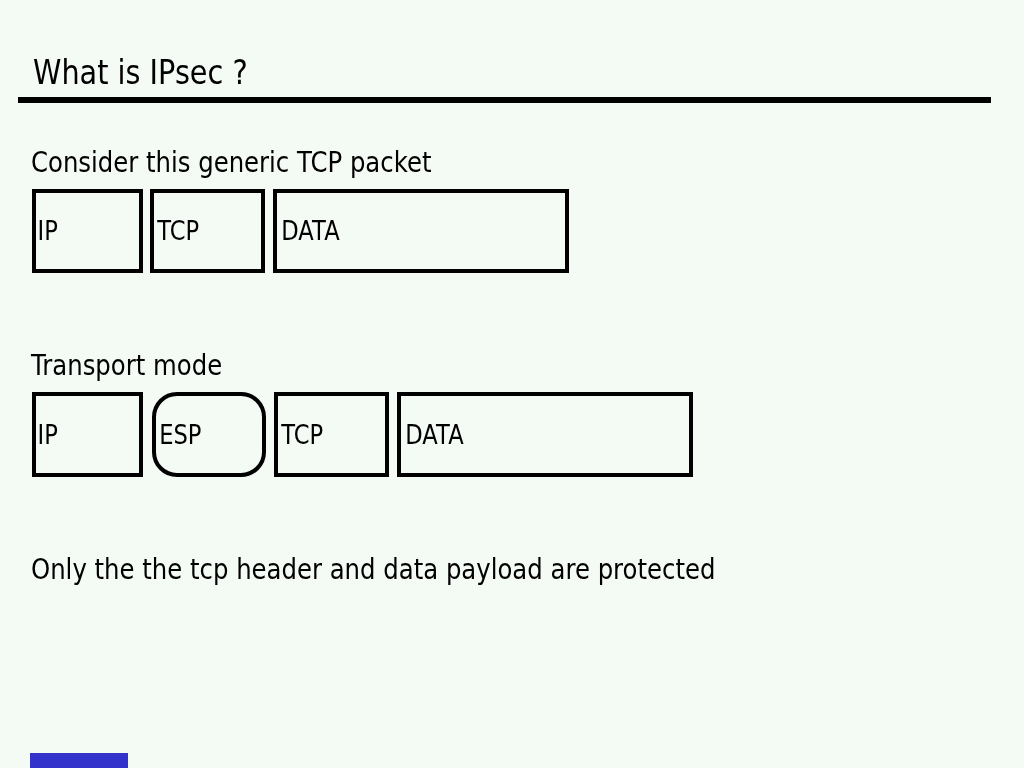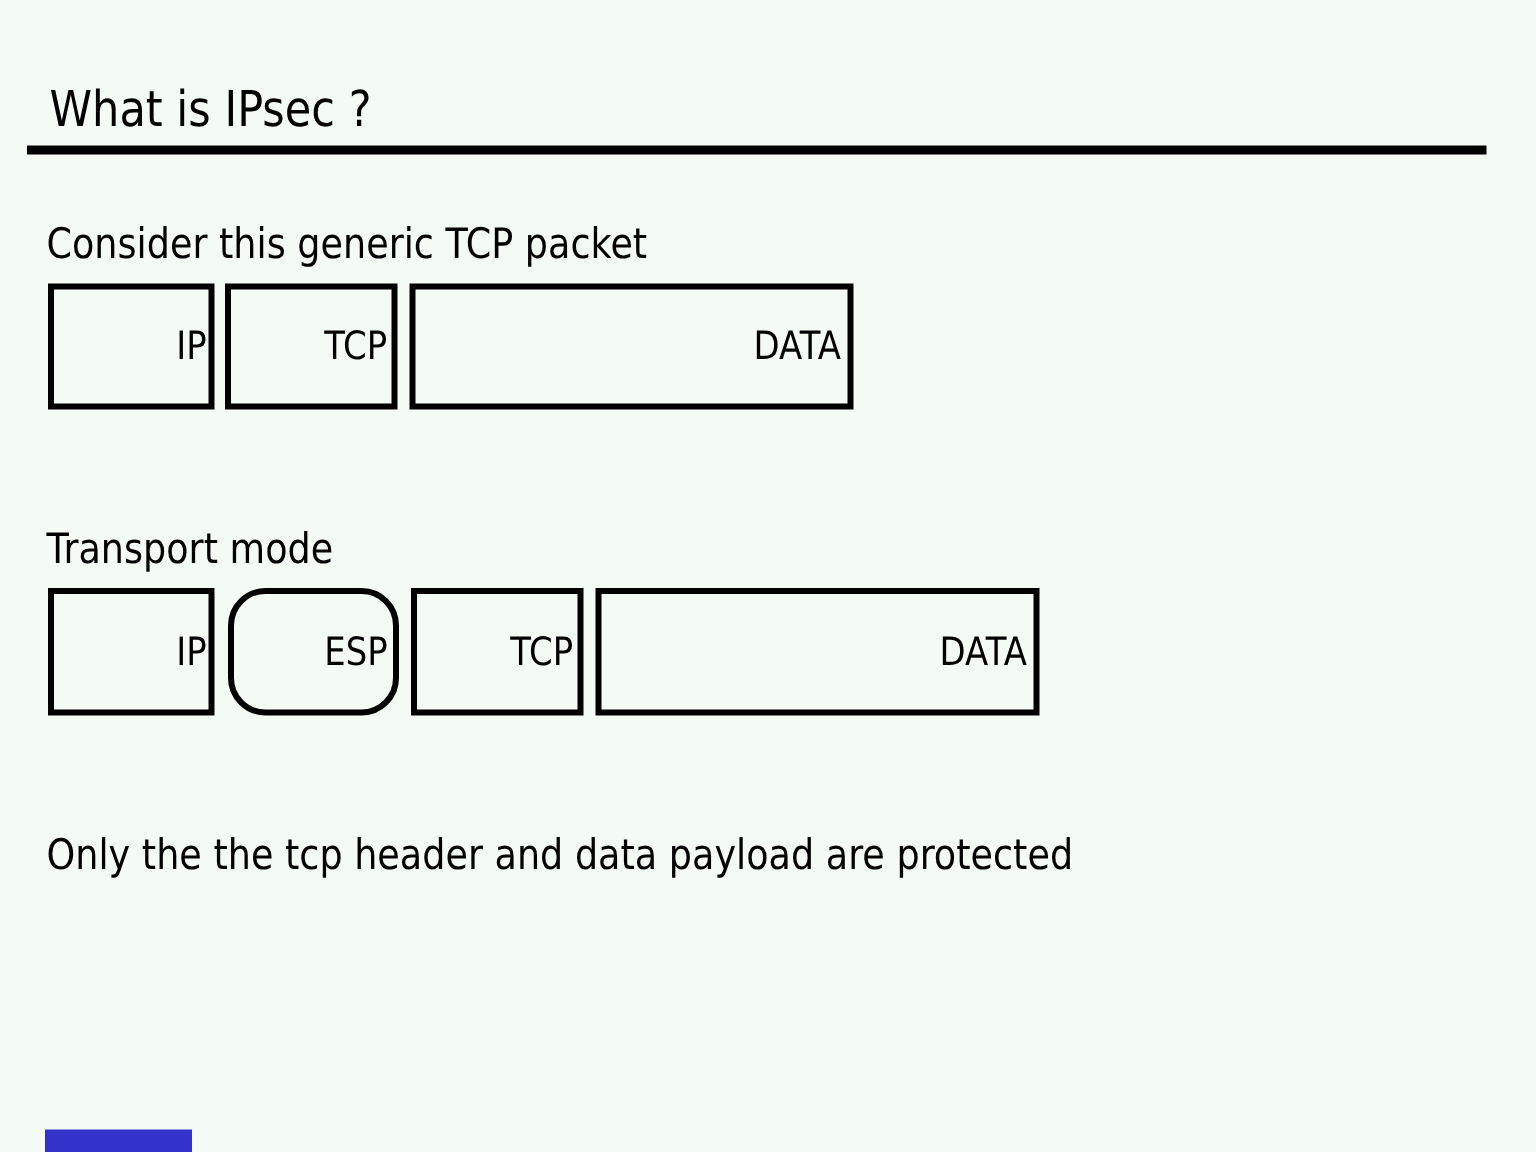--- a/index.html
+++ b/index.html
@@ -48,21 +48,21 @@
   .caption-generic   { top: 149px; }
   .caption-transport { top: 352px; }
   .caption-note      { top: 556px; }
 
   .pbox {
     position: absolute;
     border: 4px solid #000000;
     background: transparent;
     display: flex;
     align-items: center;
-    justify-content: flex-end;
+    justify-content: flex-start;
     box-sizing: border-box;
   }
   .pbox span {
     font-size: 26px;
     line-height: 1;
     white-space: nowrap;
     transform: scaleX(0.87);
     transform-origin: center center;
   }
   

